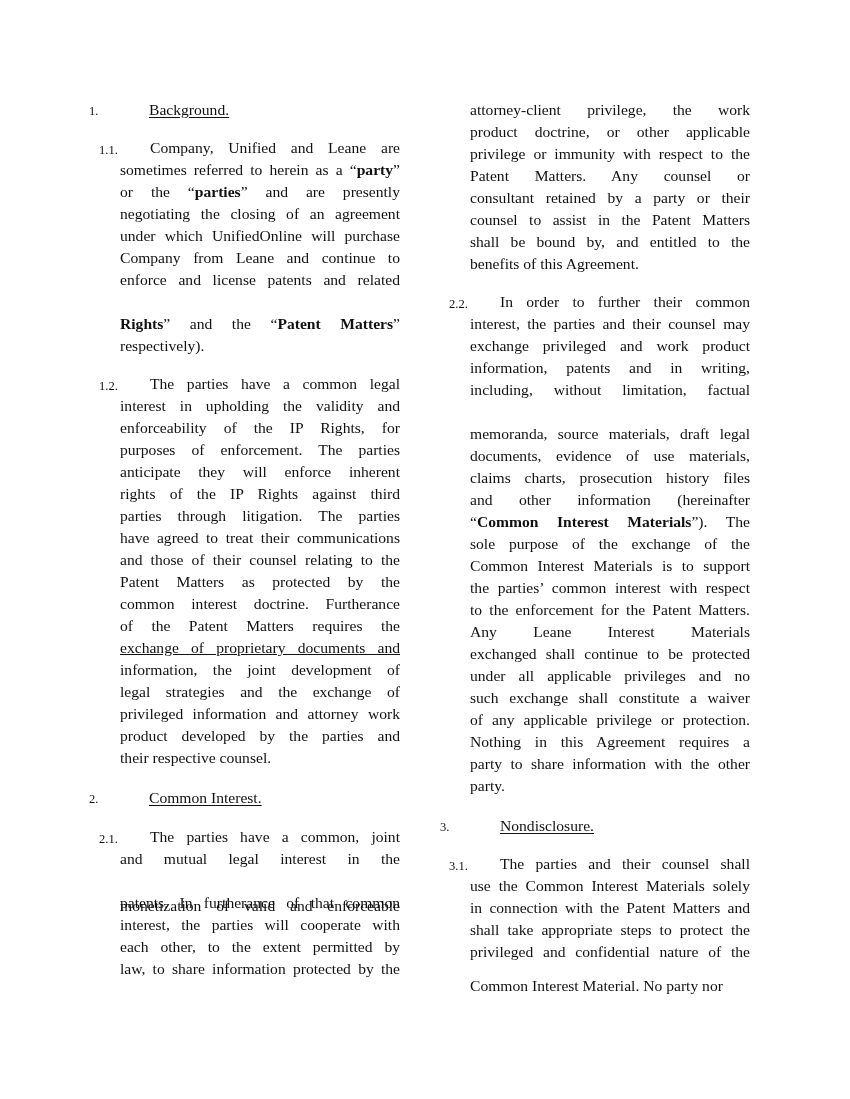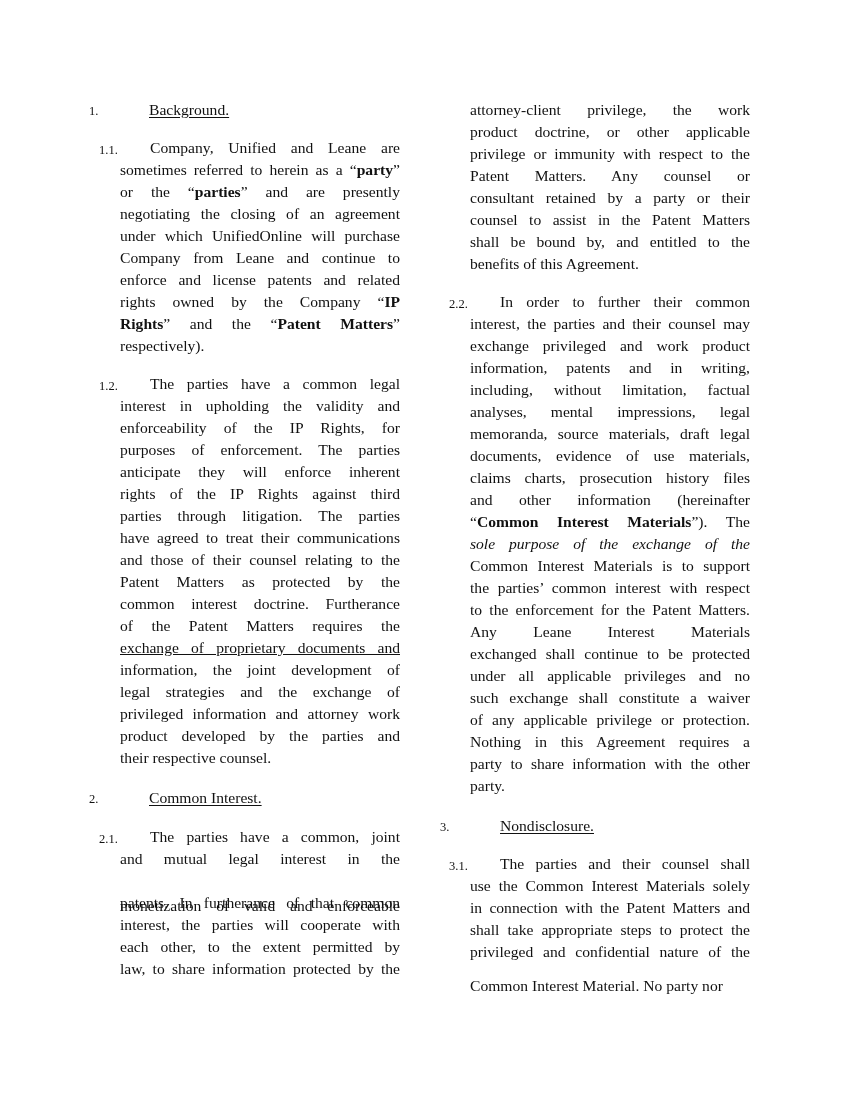--- a/index.html
+++ b/index.html
@@ -20,21 +20,20 @@
     <div class="num" style="left: 89px; top: 100px;">1.</div>
     <div class="heading" style="left: 149px; top: 99px;">Background.</div>
     <div class="num" style="left: 99px; top: 139px;">1.1.</div>
     <div class="line" style="left: 150px; top: 137px; width: 250px;">Company, Unified and Leane are</div>
     <div class="line" style="left: 120px; top: 159px; width: 280px;">sometimes referred to herein as a “<b>party</b>”</div>
     <div class="line" style="left: 120px; top: 181px; width: 280px;">or the “<b>parties</b>” and are presently</div>
     <div class="line" style="left: 120px; top: 203px; width: 280px;">negotiating the closing of an agreement</div>
     <div class="line" style="left: 120px; top: 225px; width: 280px;">under which UnifiedOnline will purchase</div>
     <div class="line" style="left: 120px; top: 247px; width: 280px;">Company from Leane and continue to</div>
     <div class="line" style="left: 120px; top: 269px; width: 280px;">enforce and license patents and related</div>
-    <div class="line" style="left: 120px; top: 291px; width: 280px;">rights owned by the Company “<b>IP</b></div>
     <div class="line" style="left: 120px; top: 313px; width: 280px;"><b>Rights</b>” and the “<b>Patent Matters</b>”</div>
     <div class="line last" style="left: 120px; top: 335px; width: 280px;">respectively).</div>
     <div class="num" style="left: 99px; top: 375px;">1.2.</div>
     <div class="line" style="left: 150px; top: 373px; width: 250px;">The parties have a common legal</div>
     <div class="line" style="left: 120px; top: 395px; width: 280px;">interest in upholding the validity and</div>
     <div class="line" style="left: 120px; top: 417px; width: 280px;">enforceability of the IP Rights, for</div>
     <div class="line" style="left: 120px; top: 439px; width: 280px;">purposes of enforcement.  The parties</div>
     <div class="line" style="left: 120px; top: 461px; width: 280px;">anticipate they will enforce inherent</div>
     <div class="line" style="left: 120px; top: 483px; width: 280px;">rights of the IP Rights against third</div>
     <div class="line" style="left: 120px; top: 505px; width: 280px;">parties through litigation.  The parties</div>
@@ -66,27 +65,26 @@
     <div class="line" style="left: 470px; top: 187px; width: 280px;">consultant retained by a party or their</div>
     <div class="line" style="left: 470px; top: 209px; width: 280px;">counsel to assist in the Patent Matters</div>
     <div class="line" style="left: 470px; top: 231px; width: 280px;">shall be bound by, and entitled to the</div>
     <div class="line last" style="left: 470px; top: 253px; width: 280px;">benefits of this Agreement.</div>
     <div class="num" style="left: 449px; top: 293px;">2.2.</div>
     <div class="line" style="left: 500px; top: 291px; width: 250px;">In order to further their common</div>
     <div class="line" style="left: 470px; top: 313px; width: 280px;">interest, the parties and their counsel may</div>
     <div class="line" style="left: 470px; top: 335px; width: 280px;">exchange privileged and work product</div>
     <div class="line" style="left: 470px; top: 357px; width: 280px;">information, patents and in writing,</div>
     <div class="line" style="left: 470px; top: 379px; width: 280px;">including, without limitation, factual</div>
-    <div class="line" style="left: 470px; top: 401px; width: 280px;">analyses, mental impressions, legal</div>
     <div class="line" style="left: 470px; top: 423px; width: 280px;">memoranda, source materials, draft legal</div>
     <div class="line" style="left: 470px; top: 445px; width: 280px;">documents, evidence of use materials,</div>
     <div class="line" style="left: 470px; top: 467px; width: 280px;">claims charts, prosecution history files</div>
     <div class="line" style="left: 470px; top: 489px; width: 280px;">and other information (hereinafter</div>
     <div class="line" style="left: 470px; top: 511px; width: 280px;">“<b>Common Interest Materials</b>”).  The</div>
-    <div class="line" style="left: 470px; top: 533px; width: 280px; font-style: italic;">sole purpose of the exchange of the</div>
+    <div class="line" style="left: 470px; top: 533px; width: 280px;">sole purpose of the exchange of the</div>
     <div class="line" style="left: 470px; top: 555px; width: 280px;">Common Interest Materials is to support</div>
     <div class="line" style="left: 470px; top: 577px; width: 280px;">the parties’ common interest with respect</div>
     <div class="line" style="left: 470px; top: 599px; width: 280px;">to the enforcement for the Patent Matters.</div>
     <div class="line" style="left: 470px; top: 621px; width: 280px;">Any Leane Interest Materials</div>
     <div class="line" style="left: 470px; top: 643px; width: 280px;">exchanged shall continue to be protected</div>
     <div class="line" style="left: 470px; top: 665px; width: 280px;">under all applicable privileges and no</div>
     <div class="line" style="left: 470px; top: 687px; width: 280px;">such exchange shall constitute a waiver</div>
     <div class="line" style="left: 470px; top: 709px; width: 280px;">of any applicable privilege or protection.</div>
     <div class="line" style="left: 470px; top: 731px; width: 280px;">Nothing in this Agreement requires a</div>
     <div class="line" style="left: 470px; top: 753px; width: 280px;">party to share information with the other</div>

